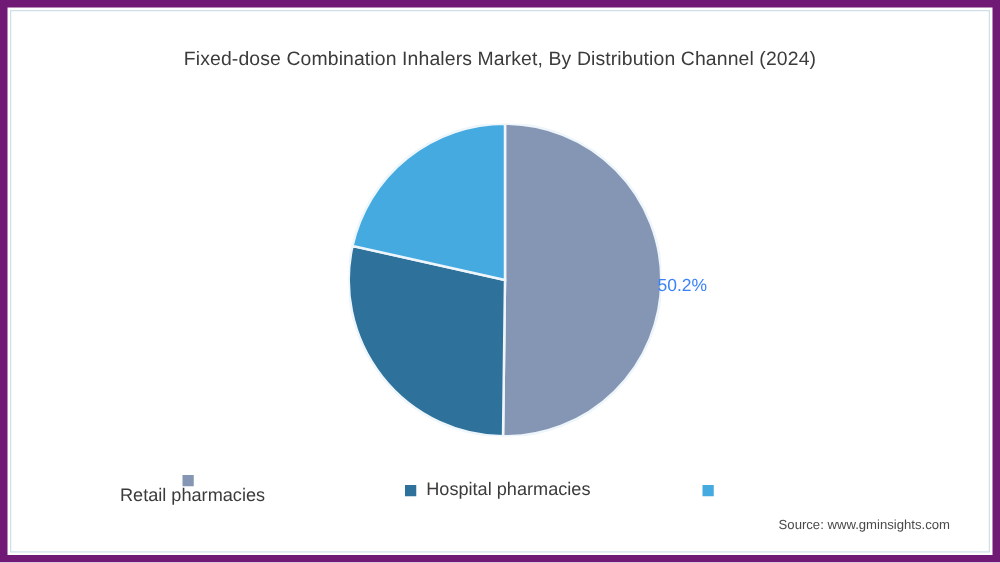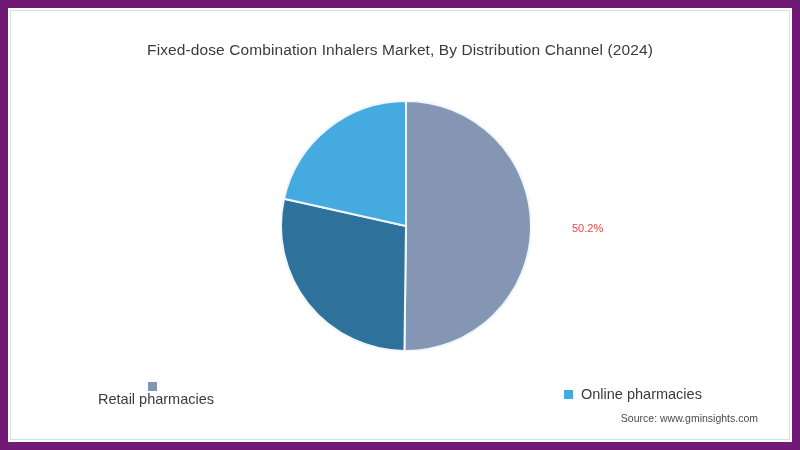--- a/index.html
+++ b/index.html
@@ -9,21 +9,21 @@
   }
   body {
     font-family: "Liberation Sans", sans-serif;
   }
   #chart-card {
     position: relative;
     width: 800px;
     height: 450px;
     box-sizing: border-box;
     background: #ffffff;
-    border: 8px solid #701a75;
+    border: 6px solid #701a75;
     overflow: hidden;
   }
   #inner-frame {
     position: absolute;
     inset: 2px;
     border: 1px solid #cfe0ea;
     box-sizing: border-box;
     pointer-events: none;
   }
   #chart-title {
@@ -46,24 +46,24 @@
   }
   #pie-svg {
     position: absolute;
     left: 273px;
     top: 93px;
     width: 250px;
     height: 250px;
   }
   #slice-label-retail {
     position: absolute;
-    left: 564px;
+    left: 520px;
     top: 214px;
-    font-size: 11px;
-    color: #ef4444;
+    font-size: 14px;
+    color: #3b82f6;
     white-space: nowrap;
   }
   #legend {
     position: absolute;
     left: 0;
     top: 374px;
     width: 800px;
     height: 24px;
   }
   .legend-item {
@@ -119,23 +119,26 @@
     <div id="slice-label-retail">50.2%</div>
   </div>
 
   <div id="legend">
 
     <div class="legend-item" id="legend-item-0">
       <span class="legend-swatch" style="background:#8596b4"></span>
       <span class="legend-label">Retail pharmacies</span>
     </div>
 
+    <div class="legend-item" id="legend-item-1">
+      <span class="legend-swatch" style="background:#2e719a"></span>
+      <span class="legend-label">Hospital pharmacies</span>
+    </div>
 
     <div class="legend-item" id="legend-item-2">
       <span class="legend-swatch" style="background:#45aadf"></span>
-      <span class="legend-label">Online pharmacies</span>
     </div>
 
   </div>
 
   <div id="source-note">Source: www.gminsights.com</div>
 
 </div>
 
 </body></html>

